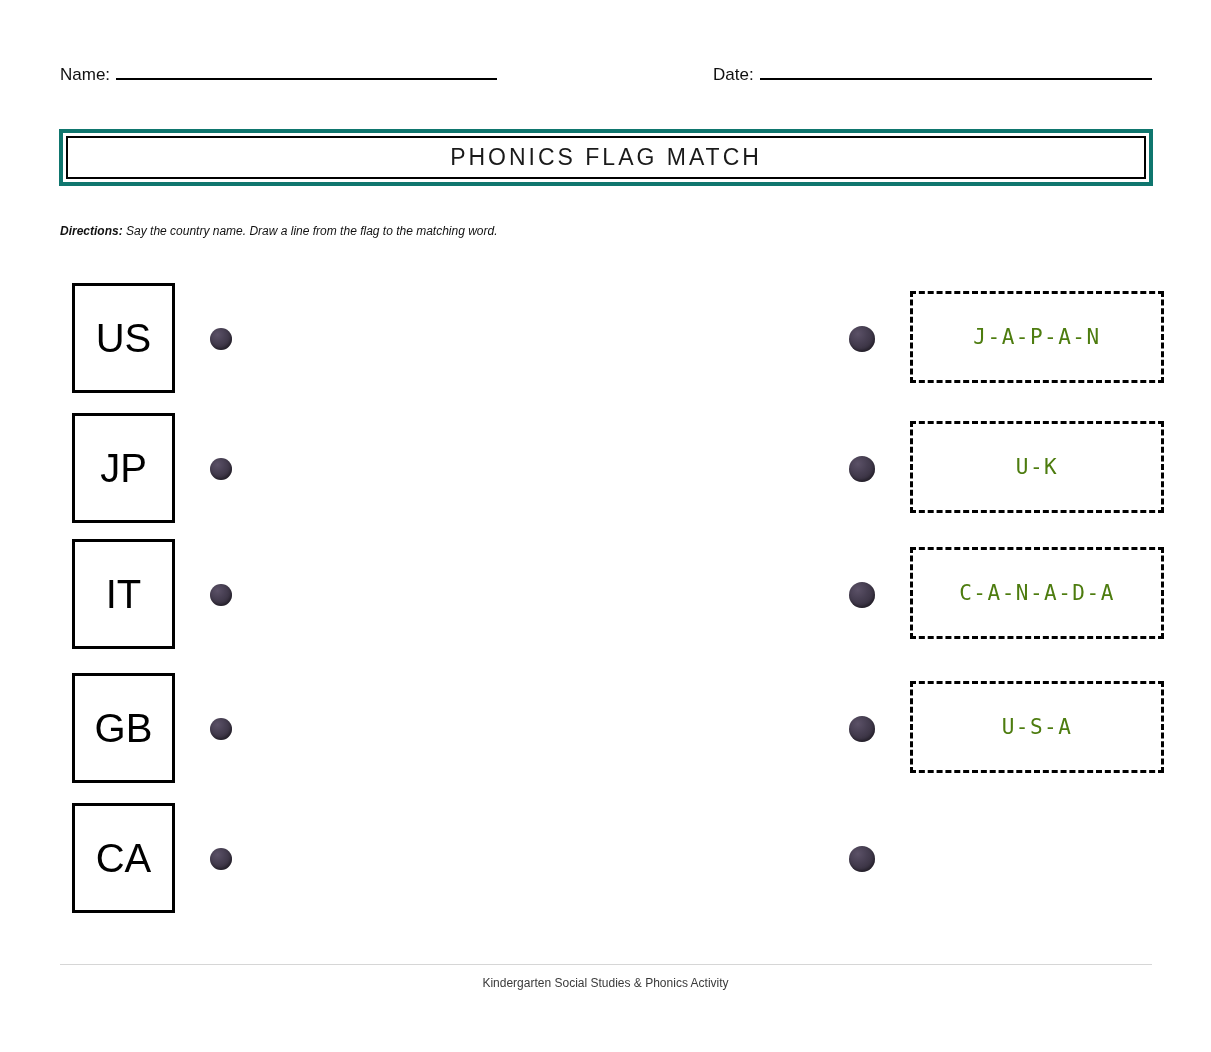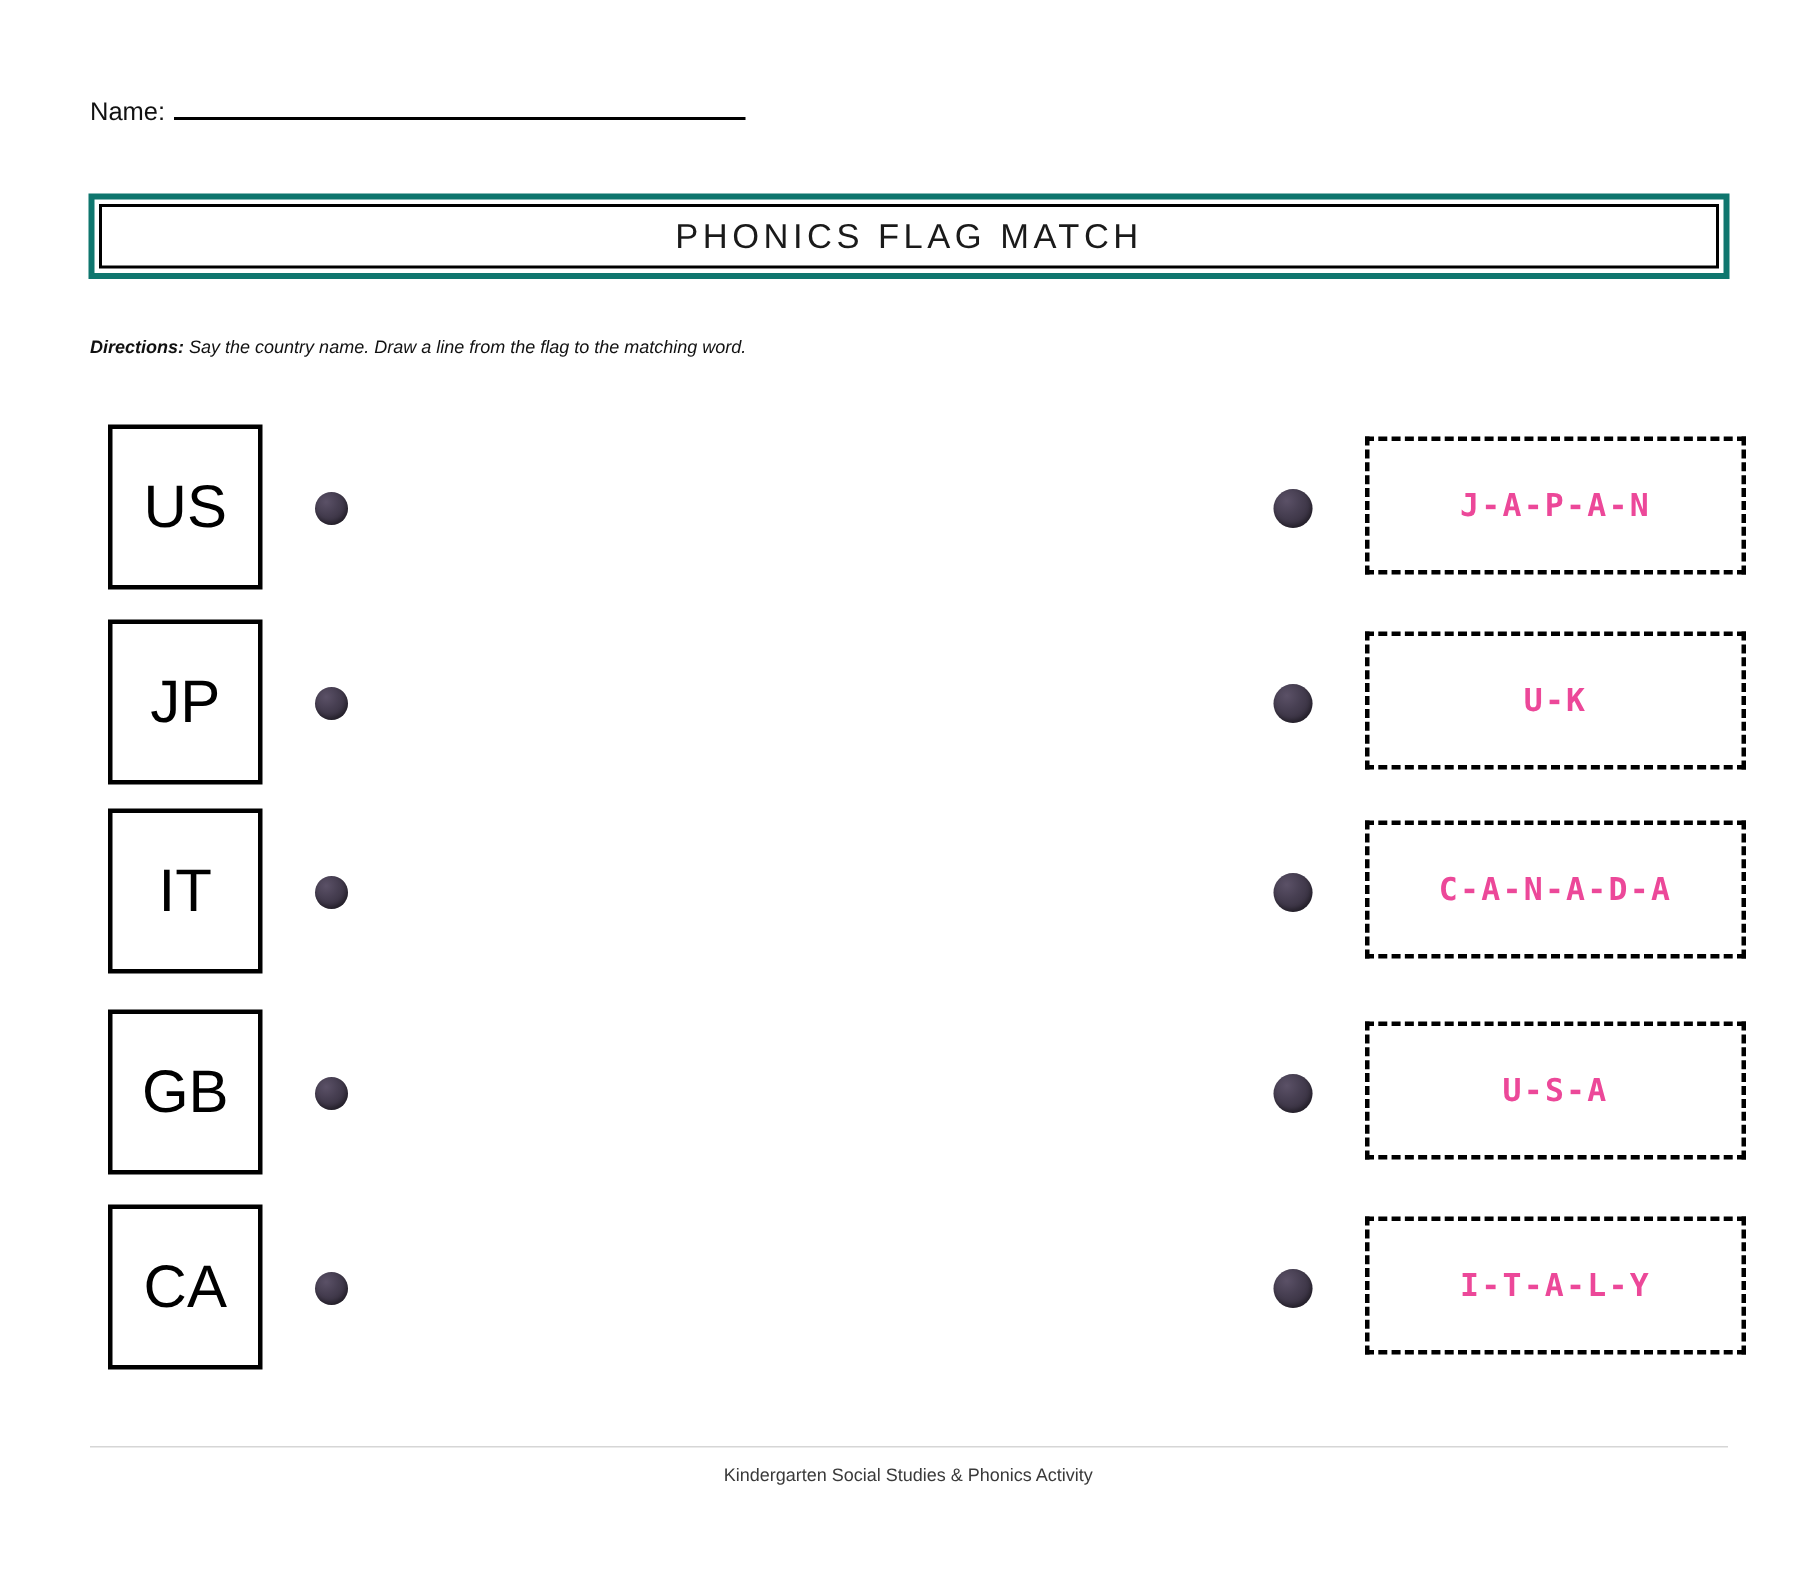--- a/index.html
+++ b/index.html
@@ -154,24 +154,24 @@
     height: 92px;
     border: 3px dashed #000000;
     box-sizing: border-box;
     background: #ffffff;
     display: flex;
     align-items: center;
     justify-content: center;
   }
   .word-text {
     font-family: "DejaVu Sans Mono", "Liberation Mono", monospace;
-    font-weight: bold;
+    font-weight: normal;
     font-size: 21px;
     letter-spacing: 1.5px;
-    color: #ec4899;
+    color: #4d7c0f;
     white-space: nowrap;
   }
 
   
   .footer-rule {
     position: absolute;
     left: 60px;
     top: 964px;
     width: 1092px;
     height: 0;
@@ -188,20 +188,24 @@
   }
 </style>
 </head>
 <body>
 
 <div class="header-row">
   <div class="field field-name">
     <span class="field-label">Name:</span>
     <span class="field-line"></span>
   </div>
+  <div class="field field-date">
+    <span class="field-label">Date:</span>
+    <span class="field-line"></span>
+  </div>
 </div>
 
 <div class="title-banner">
   <div class="title-banner-inner">
     <span class="title-text">PHONICS FLAG MATCH</span>
   </div>
 </div>
 
 <div class="directions">
   <b>Directions:</b>
@@ -253,21 +257,18 @@
       <span class="word-text">U-S-A</span>
     </div>
   </div>
 
   <div class="match-row" style="top:520px;">
     <div class="flag-box">
       <span class="flag-code">CA</span>
     </div>
     <div class="dot dot-left"></div>
     <div class="dot dot-right"></div>
-    <div class="word-box">
-      <span class="word-text">I-T-A-L-Y</span>
-    </div>
   </div>
 
 </div>
 
 <div class="footer-rule"></div>
 <div class="footer-text">Kindergarten Social Studies &amp; Phonics Activity</div>
 
 </body></html>

